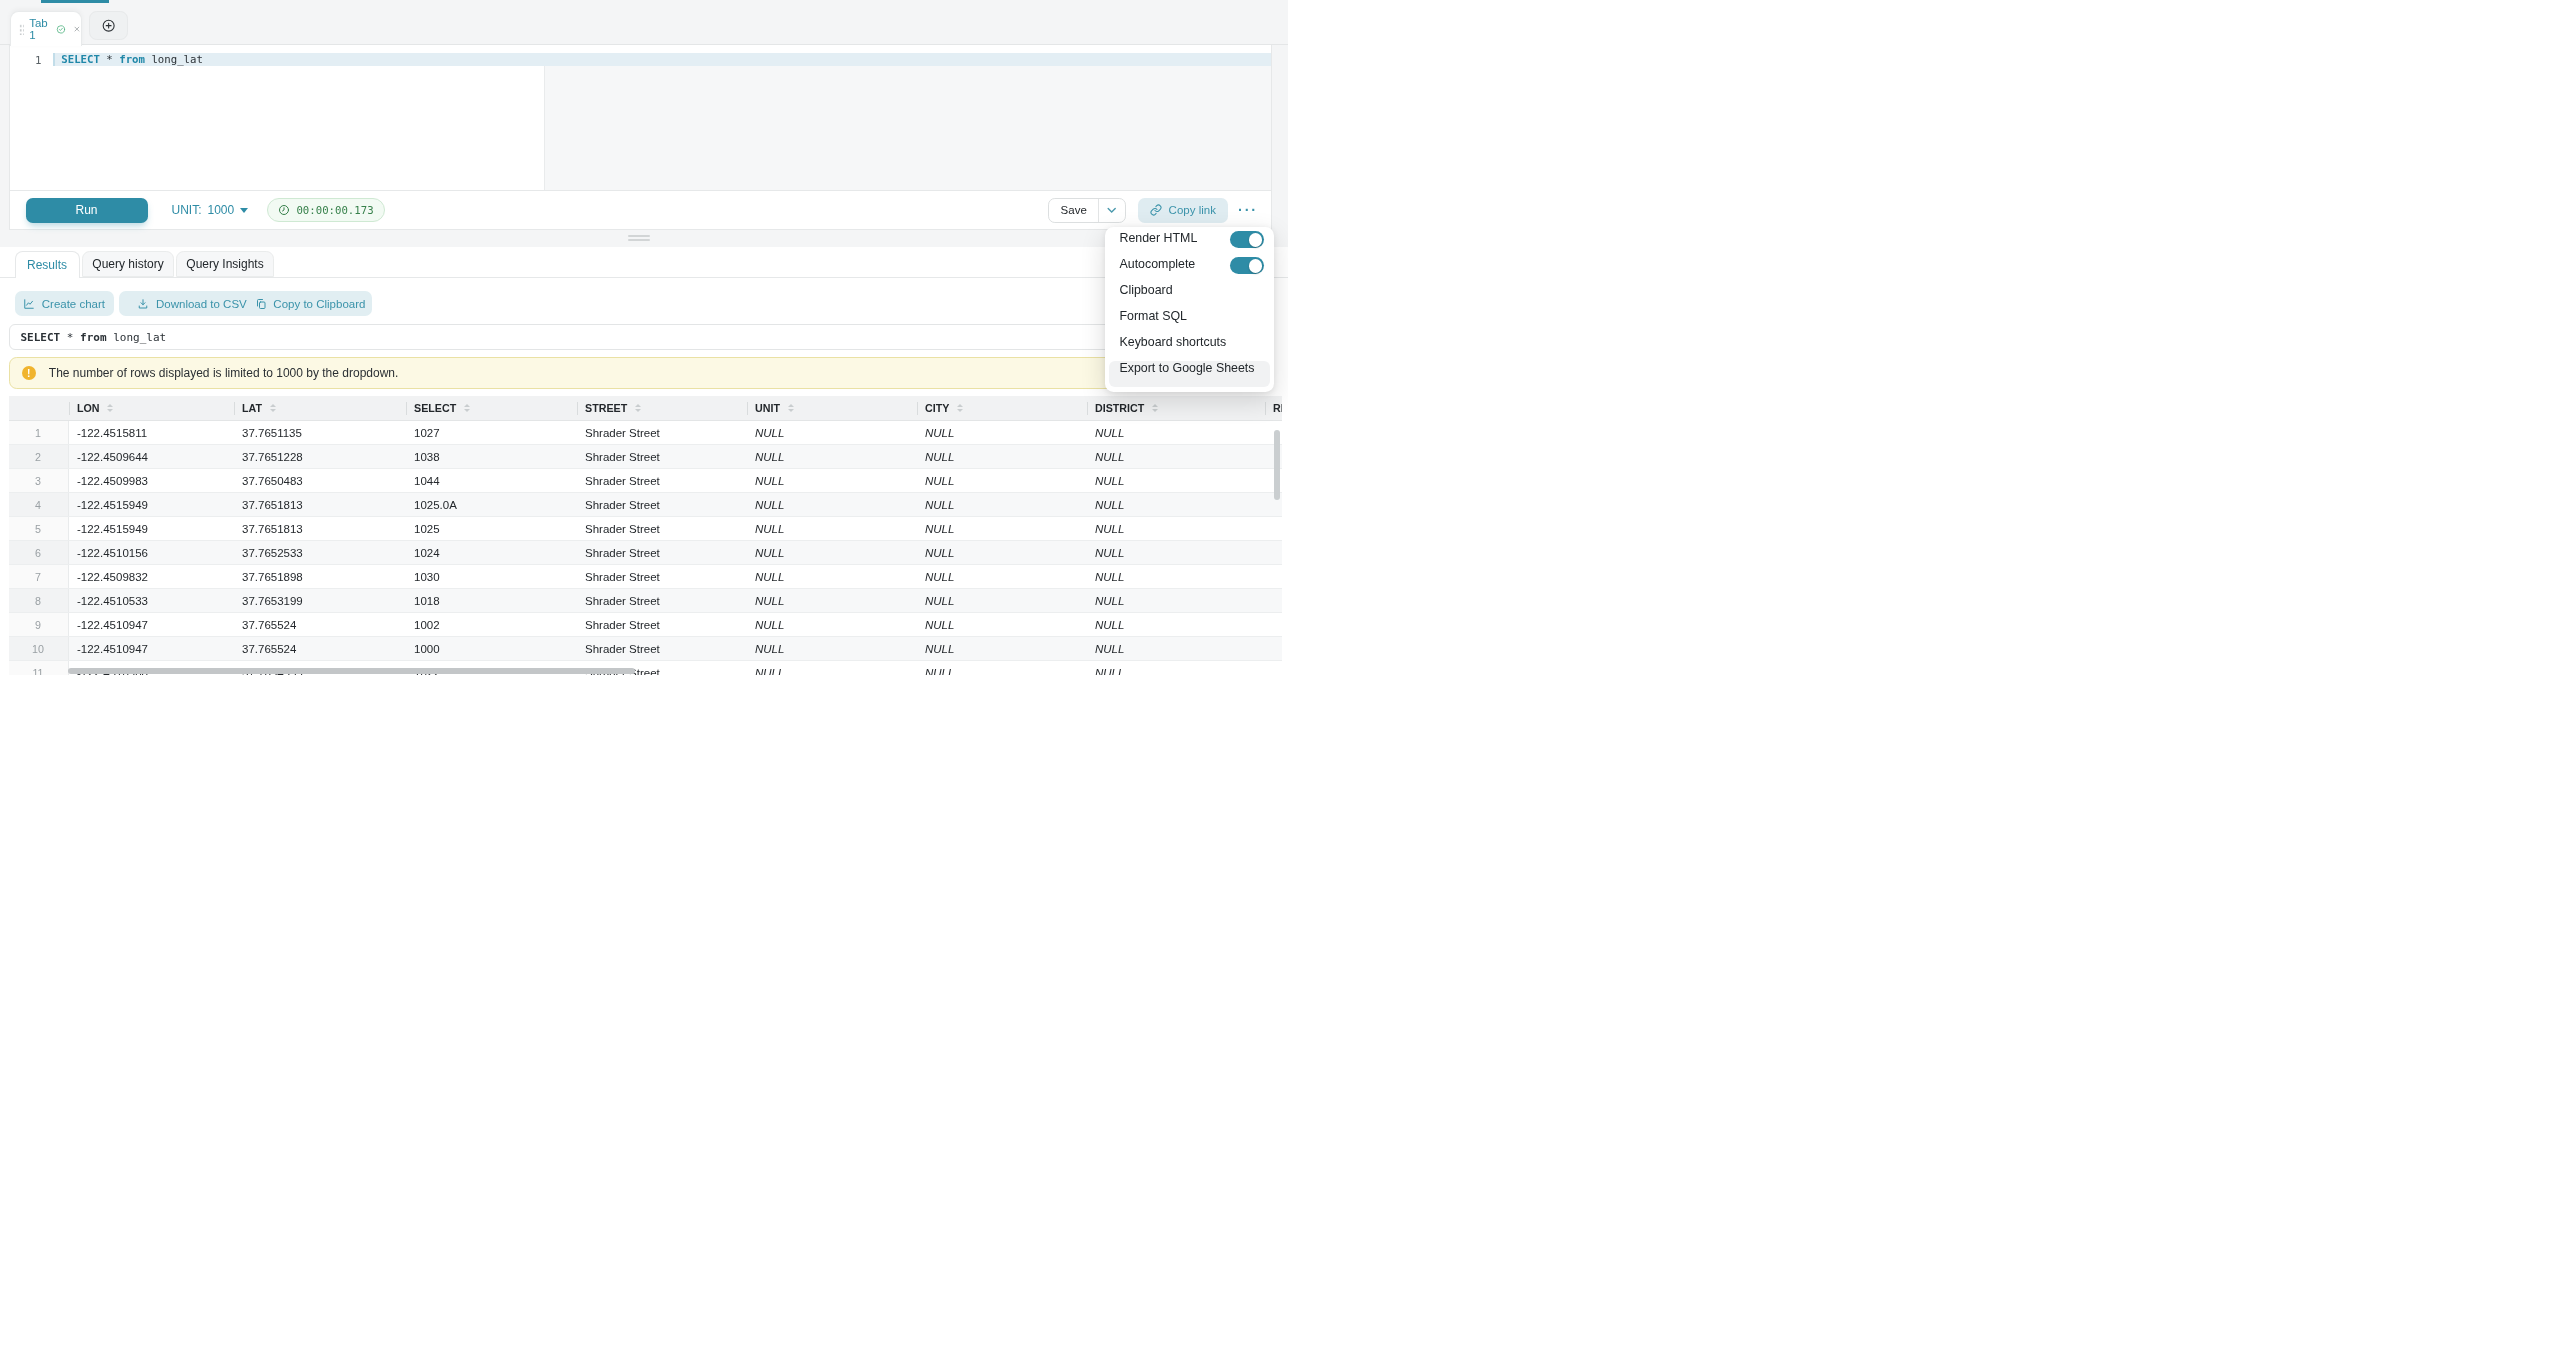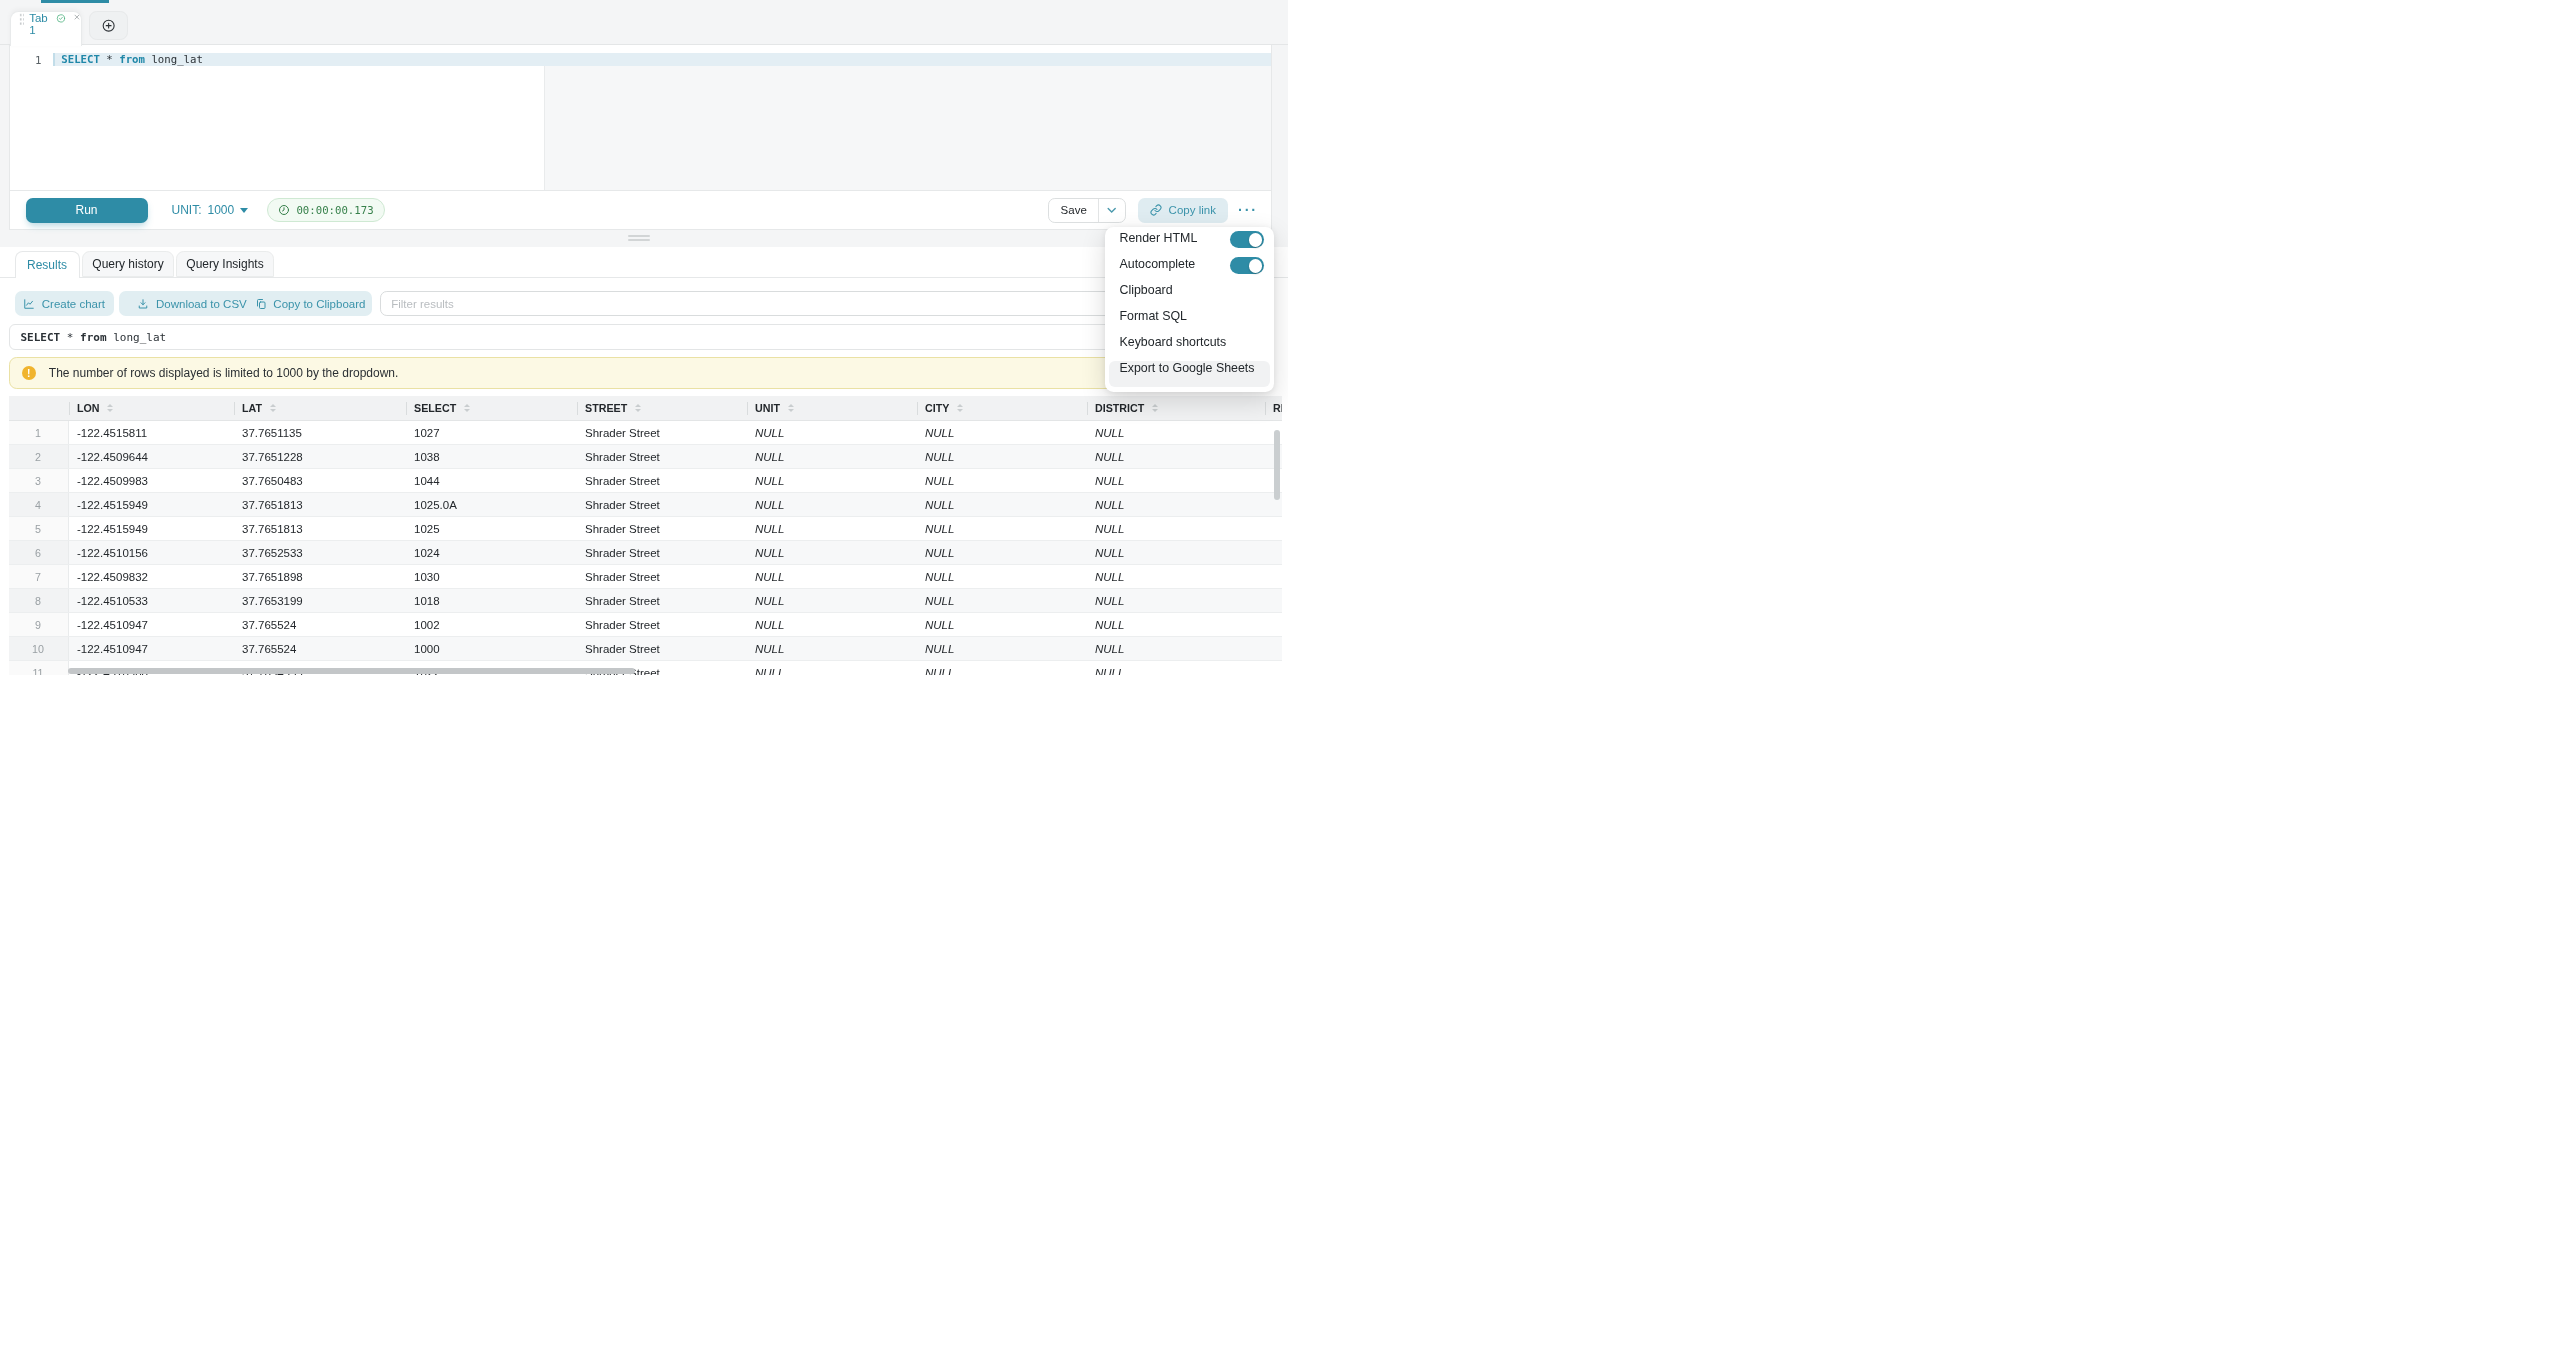--- a/index.html
+++ b/index.html
@@ -6,21 +6,21 @@
   .canvas{position:relative;width:1288px;height:675px;background:#f4f5f6;overflow:hidden;
           font-family:"Liberation Sans",sans-serif;-webkit-font-smoothing:antialiased;}
   .mono{font-family:"DejaVu Sans Mono",monospace;}
 
   
   .loadbar{position:absolute;left:41px;top:0;width:68px;height:3.4px;background:#2e8ca6;z-index:6;}
 
   
   .tabbar{position:absolute;left:0;top:0;width:100%;height:45px;background:#f4f5f6;border-bottom:0.9px solid #e4e6e7;box-sizing:border-box;}
   .tab-active{position:absolute;left:10.2px;top:11px;width:72px;height:35px;background:#fff;border:0.9px solid #e8eaeb;border-bottom:none;
-              border-radius:8.5px 8.5px 0 0;display:flex;align-items:flex-start;z-index:2;box-sizing:border-box;box-shadow:0 -1.7px 5.1px rgba(0,0,0,.04);}
+              border-radius:8.5px 8.5px 0 0;display:flex;align-items:center;z-index:2;box-sizing:border-box;box-shadow:0 -1.7px 5.1px rgba(0,0,0,.04);}
   .dots6{width:6.8px;height:12.8px;margin-left:7.7px;background:radial-gradient(circle,#c5c9cb 0.9px,transparent 1.1px);background-size:3.4px 4.3px;background-position:0 0.9px;}
   .tab-label{margin-left:5.1px;font-size:11.5px;color:#2e8ca6;}
   .tab-new{position:absolute;left:89px;top:11px;width:39px;height:29px;background:#eff1f2;border:0.9px solid #e7e9ea;border-radius:7.7px;
            display:flex;align-items:center;justify-content:center;box-sizing:border-box;}
 
   
   .editor-panel{position:absolute;left:8.5px;top:45px;width:1263px;height:185px;background:#fff;border:0.9px solid #e6e8e9;border-top:none;box-sizing:border-box;}
   .linenum{position:absolute;left:0;top:8.5px;width:32px;text-align:right;font-size:10.7px;color:#5a6166;}
   .line-hl{position:absolute;left:43px;right:0;top:7.7px;height:13.6px;background:#e3eef4;border-left:2.6px solid #c2dde9;
            display:flex;align-items:center;padding-left:6.8px;font-size:10.7px;color:#2b3136;box-sizing:border-box;}
@@ -200,21 +200,20 @@
       </svg>
       <span>Download to CSV</span>
     </div>
     <div class="btn-light btn-copy">
       <svg class="ic" width="12" height="12" viewBox="0 0 24 24" fill="none" stroke="#3b93aa" stroke-width="2" stroke-linecap="round" stroke-linejoin="round">
         <rect x="9" y="8" width="11" height="13" rx="2"></rect>
           <path d="M5 16V5a2 2 0 0 1 2-2h8"></path>
       </svg>
       <span>Copy to Clipboard</span>
     </div>
-    <input class="filter" value="" placeholder="Filter results" style="">
 
     <div class="sqlbox mono">
         <span id="sql-line"><span class="tok-kw">SELECT </span><span>* </span><span class="tok-kw">from</span><span> long_lat</span></span>
       </div>
 
     <div class="warnbox">
       <div class="warn-icon">!</div>
       <div class="warn-text">The number of rows displayed is limited to 1000 by the dropdown.</div>
     </div>
 

